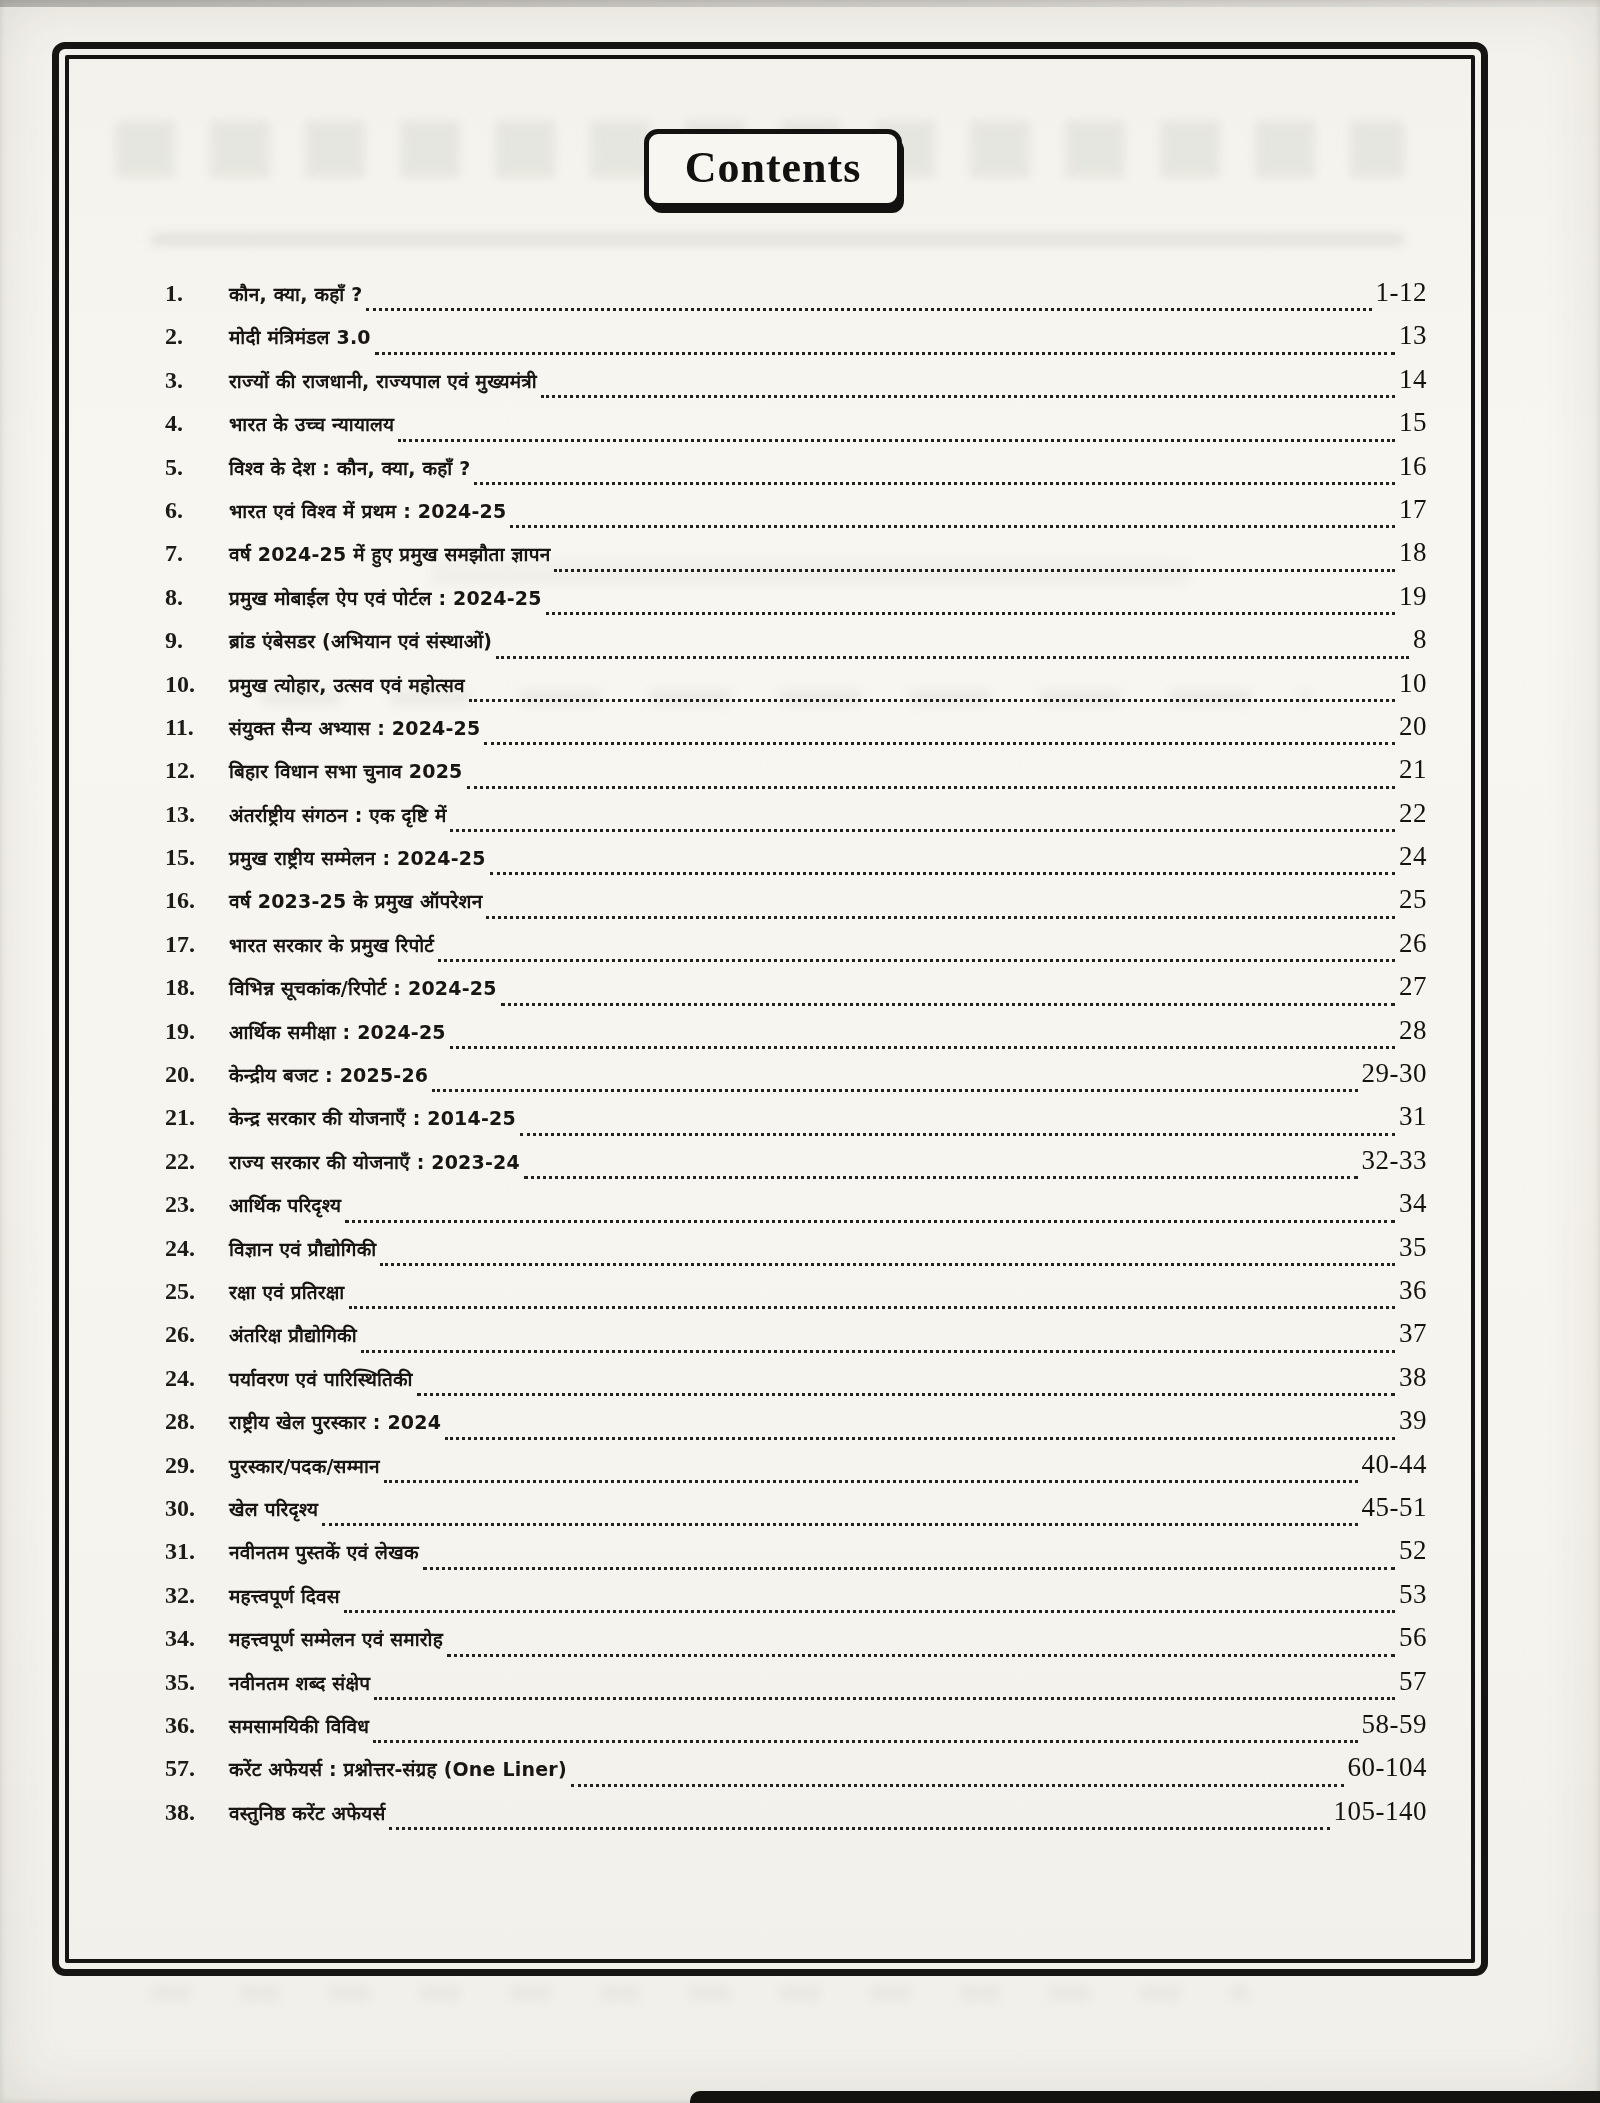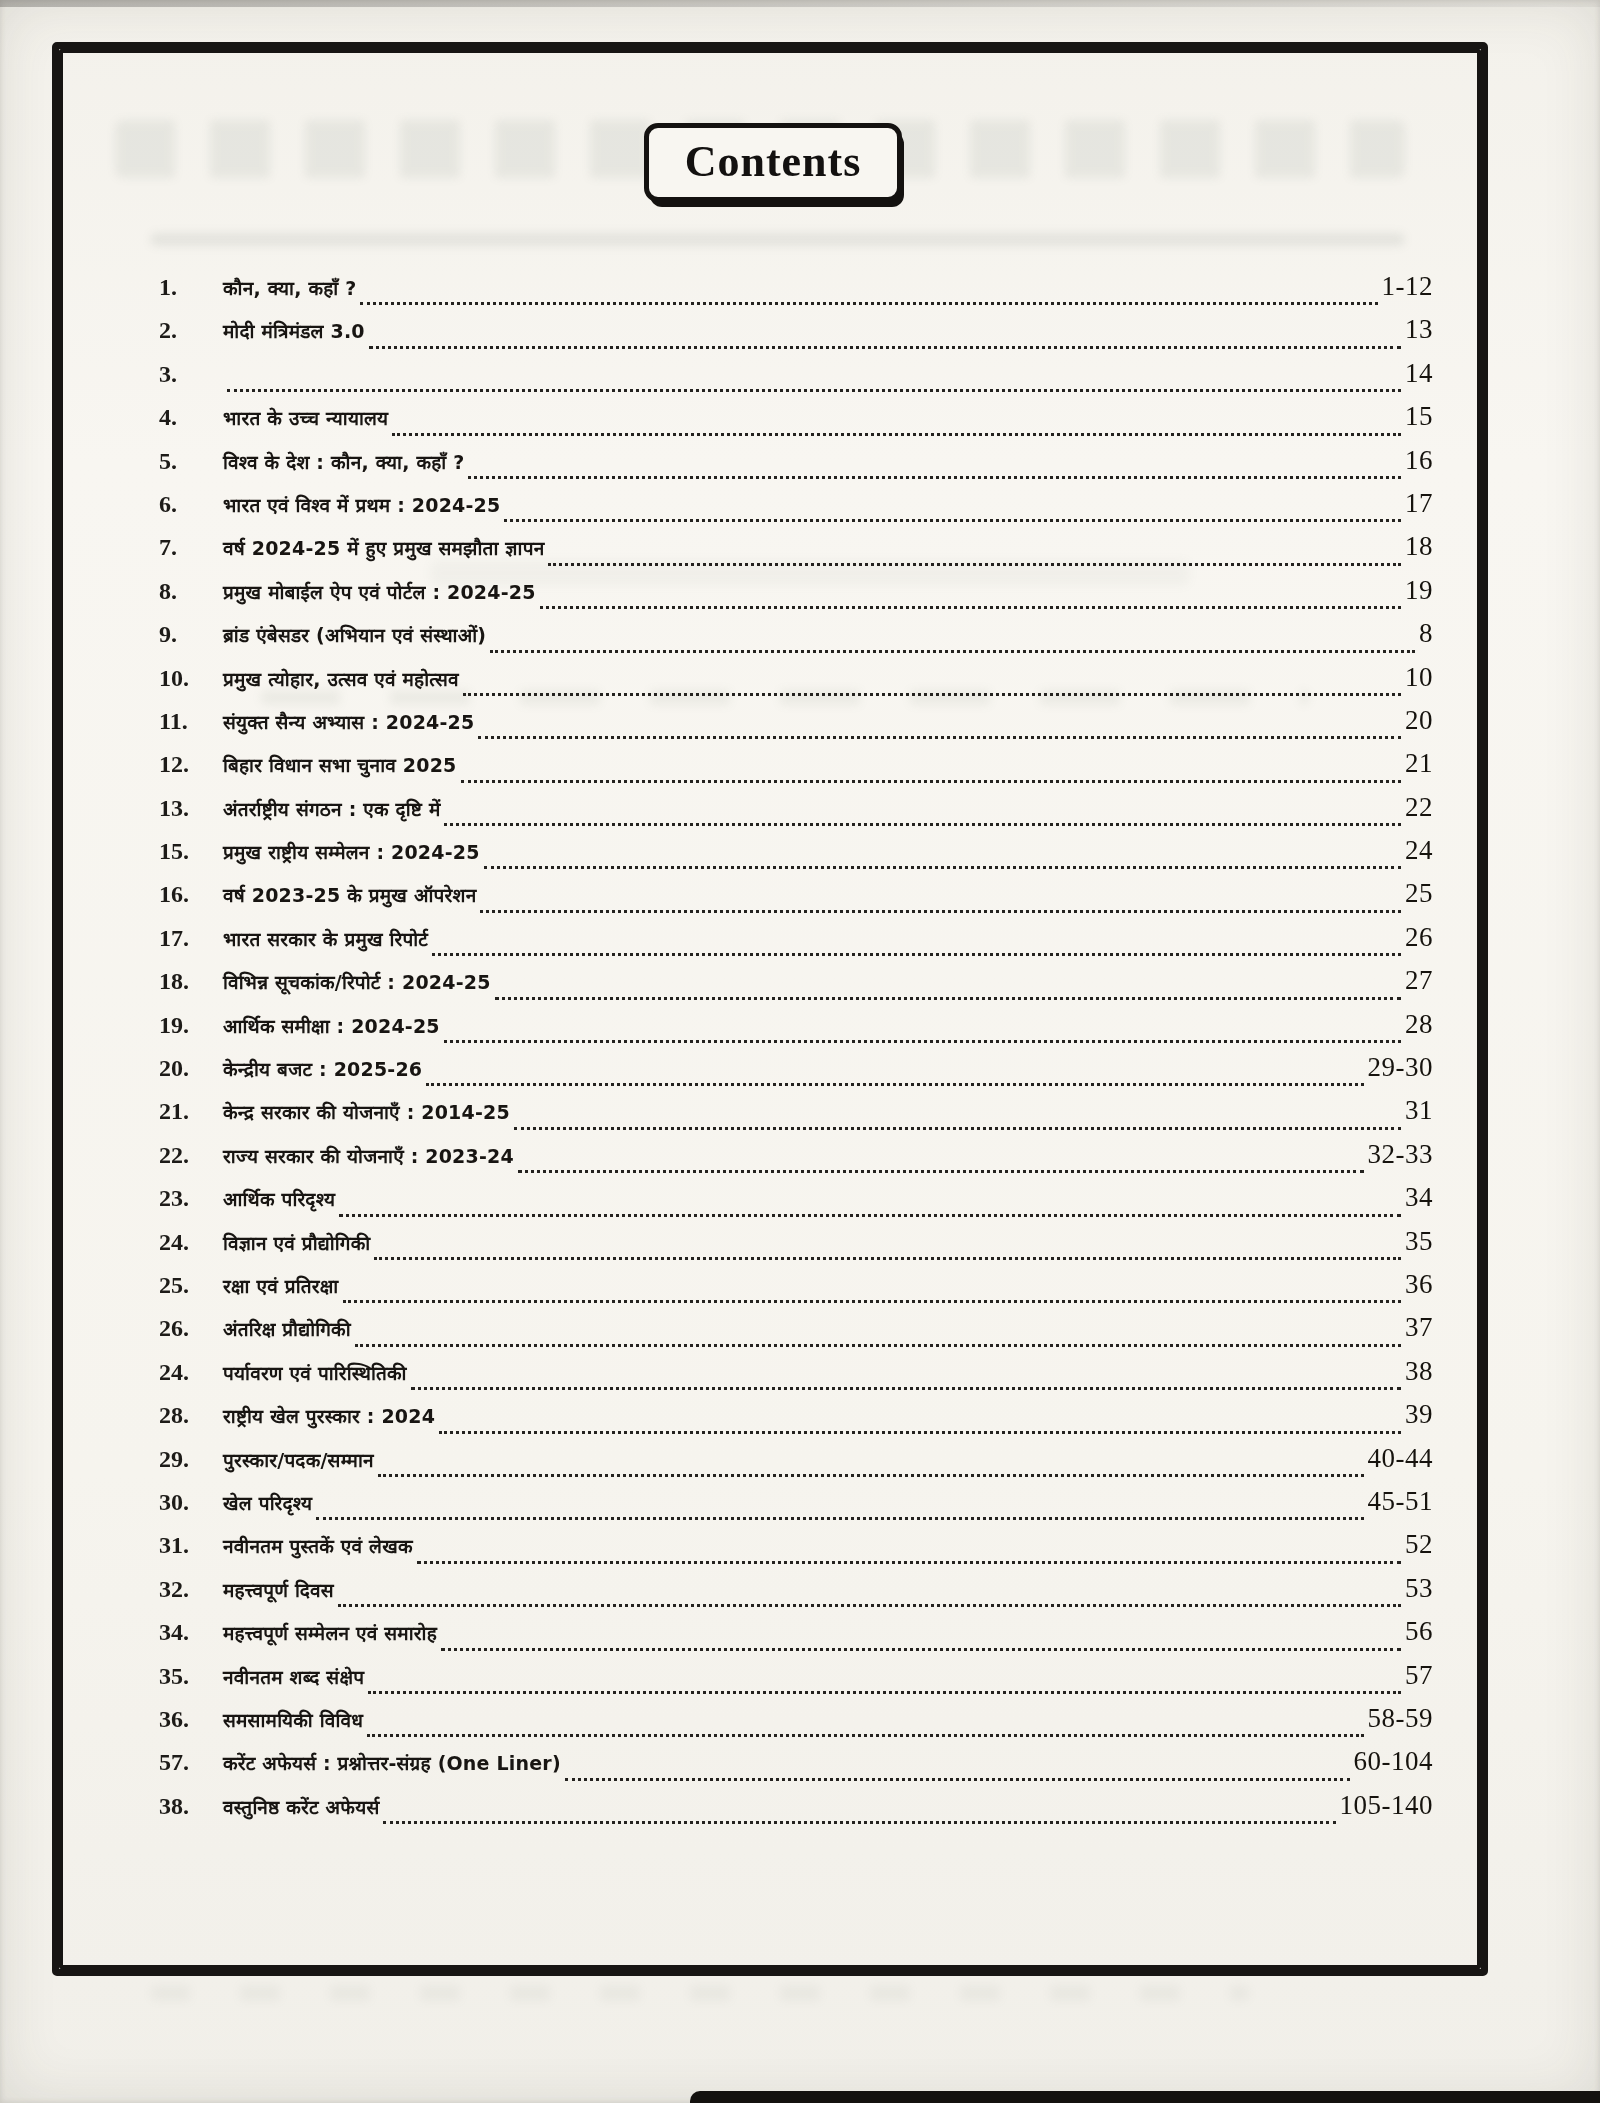--- a/index.html
+++ b/index.html
@@ -21,21 +21,22 @@
   .smudge.s4{left:430px;top:560px;width:760px;height:26px;background:#8b958a;opacity:.06;}
   .smudge.s5{left:150px;top:1985px;width:1100px;height:16px;background:repeating-linear-gradient(90deg,#8a9288 0 40px,transparent 40px 90px);opacity:.08;}
   .edge-strip{position:absolute;left:690px;bottom:0;width:910px;height:12px;background:#14120f;border-radius:10px 0 0 0;}
   .edge-strip2{position:absolute;left:0;top:0;width:1600px;height:7px;background:linear-gradient(90deg,rgba(20,18,15,.25),rgba(20,18,15,.05));}
 
   .frame-outer{
     position:absolute;left:52px;top:42px;
     width:1436px;height:1934px;
     box-sizing:border-box;
     border:7px solid #171513;
-    border-radius:5px;
+    border-radius:13px;
+    padding:6px;
   }
   .frame-inner{
     box-sizing:border-box;
     width:100%;height:100%;
     border:4px solid #171513;
     border-radius:2px;
     position:relative;
     padding:0 40px 0 46px;
   }
   .title-wrap{text-align:center;margin-top:70px;height:84px;}
@@ -106,20 +107,21 @@
 
   <li class="toc-row">
     <span class="num">2.</span>
     <span class="label">मोदी मंत्रिमंडल 3.0</span>
     <span class="dots"></span>
     <span class="pg">13</span>
   </li>
 
   <li class="toc-row">
     <span class="num">3.</span>
+    <span class="label">राज्यों की राजधानी, राज्यपाल एवं मुख्यमंत्री</span>
     <span class="dots"></span>
     <span class="pg">14</span>
   </li>
 
   <li class="toc-row">
     <span class="num">4.</span>
     <span class="label">भारत के उच्च न्यायालय</span>
     <span class="dots"></span>
     <span class="pg">15</span>
   </li>

